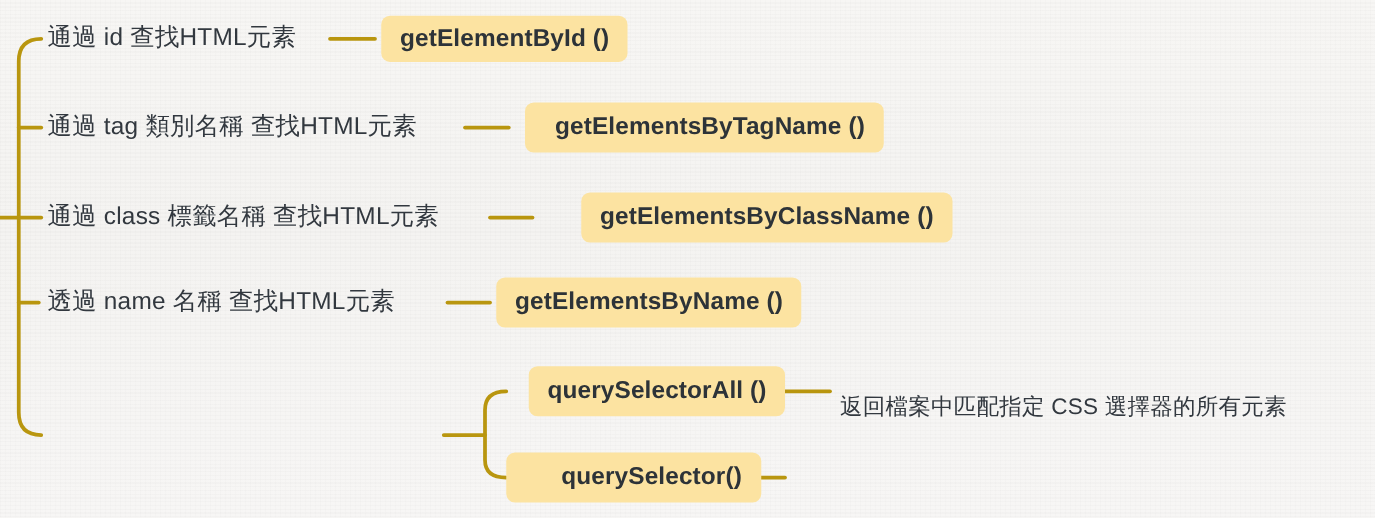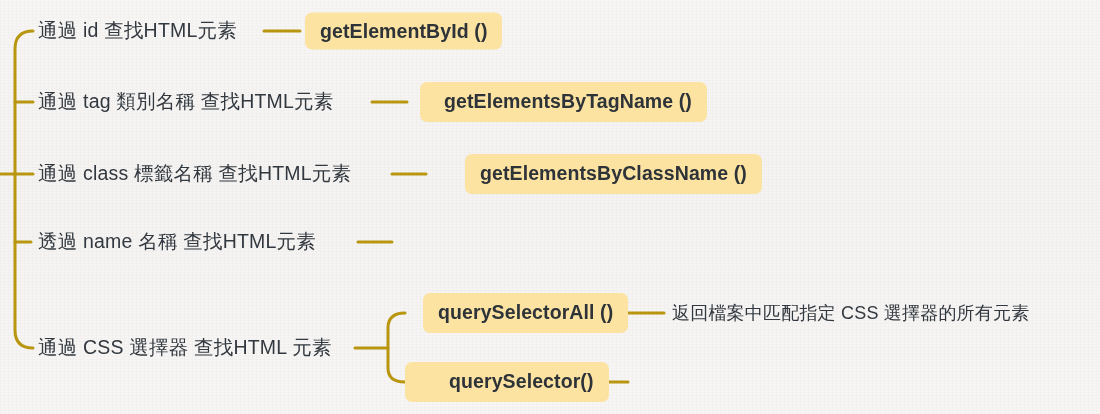--- a/index.html
+++ b/index.html
@@ -59,20 +59,21 @@
   }
 
   .desc-label {
     position: absolute;
     color: #32383f;
     font-size: 18px;
     line-height: 1;
     letter-spacing: 0.2px;
     white-space: nowrap;
     transform: translateY(-50%);
+    margin-top: 12px;
   }
 
   
   .badge {
     position: absolute;
     display: flex;
     align-items: center;
     background: #fce3a1;
     border-radius: 7px;
     color: #2d3338;
@@ -125,21 +126,21 @@
   <div class="node-label" style="left:38px; top:31px;">通過 id 查找HTML元素</div>
   <div class="badge" style="left:305px; top:31px;">getElementById ()</div>
 
   <div class="node-label" style="left:38px; top:102px;">通過 tag 類別名稱 查找HTML元素</div>
   <div class="badge tall" style="left:420px; top:102px;padding-left:24px;">getElementsByTagName ()</div>
 
   <div class="node-label" style="left:38px; top:174px;">通過 class 標籤名稱 查找HTML元素</div>
   <div class="badge tall" style="left:431px; top:174px;margin-left:34px;">getElementsByClassName ()</div>
 
   <div class="node-label" style="left:38px; top:242px;">透過 name 名稱 查找HTML元素</div>
+  <div class="badge tall" style="left:397px; top:242px;">getElementsByName ()</div>
 
-  <div class="node-label" style="left:38px; top:348px;">通過 CSS 選擇器 查找HTML 元素</div>
 
   <div class="badge tall" style="left:423px; top:313px;">querySelectorAll ()</div>
   <div class="desc-label" style="left:672px; top:313px;">返回檔案中匹配指定 CSS 選擇器的所有元素</div>
 
   <div class="badge tall" style="left:405px; top:382px;padding-left:44px;">querySelector()</div>
 
 </div>
 
 </body></html>

